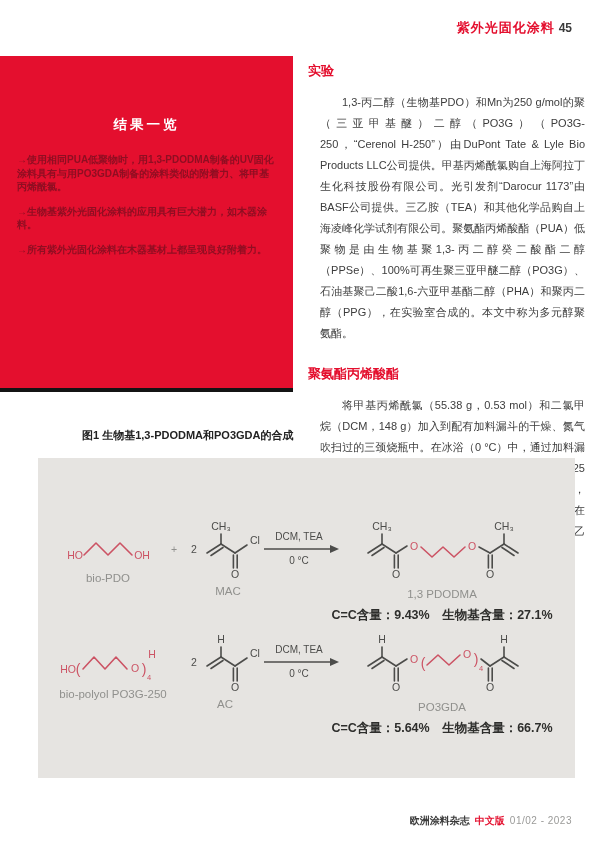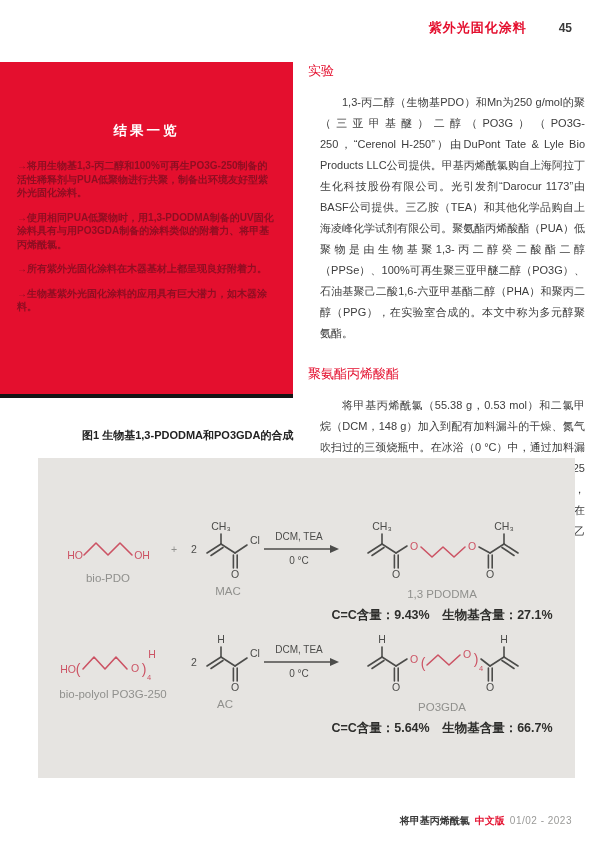--- a/index.html
+++ b/index.html
@@ -4,34 +4,34 @@
 <style>
   :root{
     --accent:#e40f2e; --summary-text:#8f0e22; --panel:#e6e4e1;
     --structure-red:#cc5364; --structure-dark:#4c4c4a; --body-text:#3c3c3c;
   }
   *{box-sizing:border-box;}
   html,body{margin:0;padding:0;}
   body{width:600px;height:849px;position:relative;background:#ffffff;
        font-family:"Liberation Sans","DejaVu Sans",sans-serif;overflow:hidden;}
 
-  .header{position:absolute;top:19px;right:28px;display:flex;align-items:baseline;gap:32px;justify-content:center;}
+  .header{position:absolute;top:19px;right:28px;display:flex;align-items:baseline;gap:4px;justify-content:center;}
   .header-title{color:var(--accent);font-weight:bold;font-size:13px;letter-spacing:1px;}
   .header-page{color:#3a3a3a;font-weight:bold;font-size:12px;}
 
-  .summary{position:absolute;left:0;top:62px;width:293px;height:336px;
+  .summary{position:absolute;left:0;top:56px;width:293px;height:336px;
            background:var(--accent);border-bottom:4px solid #141414;padding:0 17px;}
   .summary-title{margin-top:60px;text-align:center;color:#ffffff;font-size:13.5px;
                  font-weight:bold;letter-spacing:3px;}
   .summary-list{margin-top:19px;}
   .summary-item{color:var(--summary-text);font-size:10px;line-height:13.5px;
                 font-weight:600;margin:0 0 11px;}
 
   .article{position:absolute;left:308px;top:62px;width:289px;}
-  .article h2{color:var(--accent);font-size:13px;font-weight:normal;margin:0 0 9px;}
+  .article h2{color:var(--accent);font-size:13px;font-weight:bold;margin:0 0 9px;}
   .article h2.second{margin-top:21px;margin-bottom:8px;}
   .article p{margin:12px;font-size:11px;line-height:21px;color:var(--body-text);
              text-align:justify;text-indent:22px;}
   .cont-icon{display:inline-flex;width:11px;height:11px;border-radius:50%;background:#141414;
              color:#fff;align-items:center;justify-content:center;font-size:8px;line-height:1;
              vertical-align:-1px;margin-left:3px;font-weight:bold;}
 
   .figure-caption{position:absolute;left:38px;top:428px;font-size:11px;font-weight:bold;color:#222;margin-left:44px;}
 
   .panel{position:absolute;left:38px;top:458px;width:537px;height:320px;background:var(--panel);}
@@ -61,24 +61,23 @@
 <body>
 
 <div class="header">
   <span class="header-title">紫外光固化涂料</span>
   <span class="header-page">45</span>
 </div>
 
 <div class="summary">
   <div class="summary-title">结果一览</div>
   <div class="summary-list">
-    <p class="summary-item">→将用生物基1,3-丙二醇和100%可再生PO3G-250制备的活性稀释剂与PUA低聚物进行共聚，制备出环境友好型紫外光固化涂料。</p>
     <p class="summary-item">→使用相同PUA低聚物时，用1,3-PDODMA制备的UV固化涂料具有与用PO3GDA制备的涂料类似的附着力、将甲基丙烯酰氯。</p>
+    <p class="summary-item">→生物基紫外光固化涂料的应用具有巨大潜力，如木器涂料。</p>
     <p class="summary-item">→所有紫外光固化涂料在木器基材上都呈现良好附着力。</p>
-    <p class="summary-item">→生物基紫外光固化涂料的应用具有巨大潜力，如木器涂料。</p>
   </div>
 </div>
 
 <div class="article">
   <h2>实验</h2>
   <p>1,3-丙二醇（生物基PDO）和Mn为250 g/mol的聚（三亚甲基醚）二醇（PO3G）（PO3G-250，“Cerenol H-250”）由DuPont Tate &amp; Lyle Bio Products LLC公司提供。甲基丙烯酰氯购自上海阿拉丁生化科技股份有限公司。光引发剂“Darocur 1173”由BASF公司提供。三乙胺（TEA）和其他化学品购自上海凌峰化学试剂有限公司。聚氨酯丙烯酸酯（PUA）低聚物是由生物基聚1,3-丙二醇癸二酸酯二醇（PPSe）、100%可再生聚三亚甲醚二醇（PO3G）、石油基聚己二酸1,6-六亚甲基酯二醇（PHA）和聚丙二醇（PPG），在实验室合成的。本文中称为多元醇聚氨酯。</p>
   <h2 class="second">聚氨酯丙烯酸酯</h2>
   <p><span>将甲基丙烯酰氯（55.38 g，0.53 mol）和二氯甲烷（DCM，148 g）加入到配有加料漏斗的干燥、氮气吹扫过的三颈烧瓶中。在冰浴（0 °C）中，通过加料漏斗，在30分钟内滴加生物基PDO（19.0 g，0.25 mol）、DCM（50 g）和TEA（55.78 g，0.55 mol），并进行搅拌。在0 °C下将混合物搅拌3小时，然后，在室温下再搅拌24小时。过滤混合物，以除去盐酸三乙胺，然</span><span class="cont-icon">❯</span></p>
 </div>
 
@@ -197,16 +196,16 @@
       <path class="s-dark" d="M466,199 L480,208 M464,202.5 L476,210.5"></path>
       <text class="t-name" x="404" y="253" text-anchor="middle">PO3GDA</text>
     </g>
 
     <text class="t-stats" x="404" y="274" text-anchor="middle">C=C含量：5.64%　生物基含量：66.7%</text>
   </g>
 </svg>
 </div>
 
 <div class="footer">
-  <span class="footer-journal">将甲基丙烯酰氯</span>
+  <span class="footer-journal">欧洲涂料杂志</span>
   <span class="footer-edition">中文版</span>
   <span class="footer-issue">01/02 - 2023</span>
 </div>
 
 </body></html>

